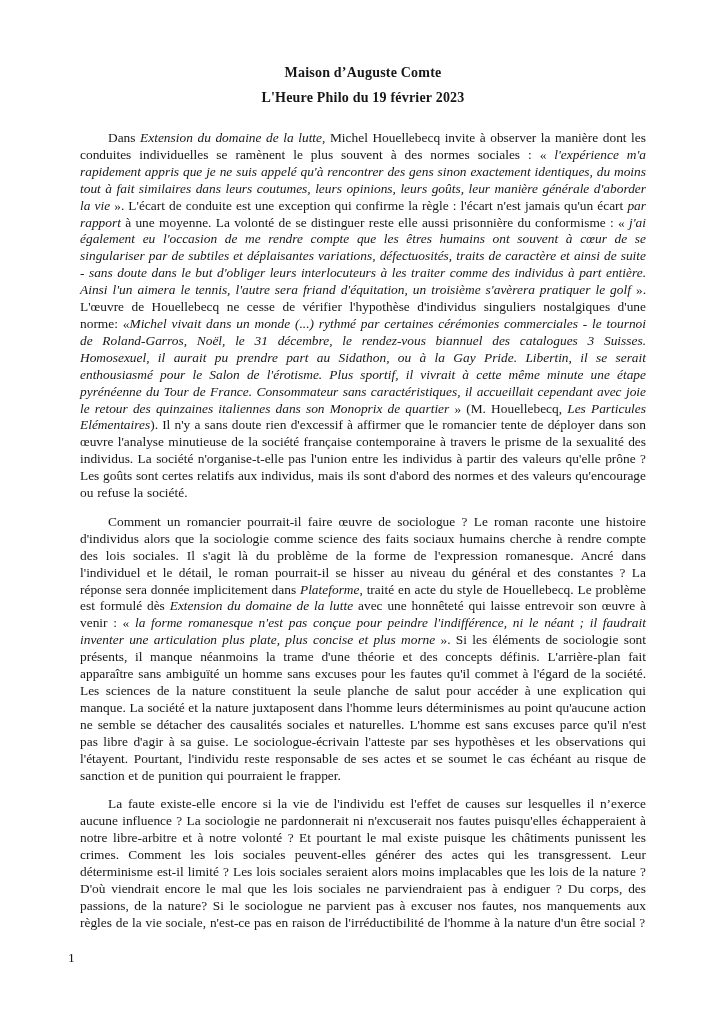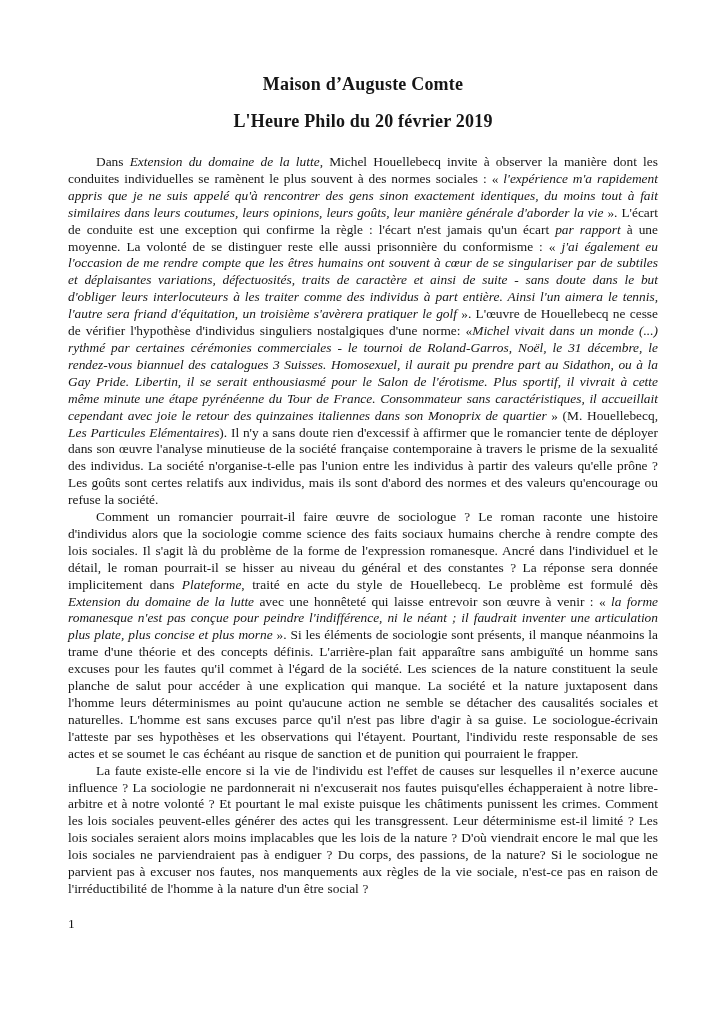--- a/index.html
+++ b/index.html
@@ -17,51 +17,51 @@
     padding: 60px 66px 0 68px;
     font-family: "Liberation Serif", "DejaVu Serif", serif;
     color: #161616;
     overflow: hidden;
   }
   .doc-header {
     text-align: center;
     margin: 0 0 20px 0;
   }
   .doc-header .title-line {
-    font-size: 18px;
+    font-size: 14px;
     font-weight: bold;
     line-height: 25px;
-    margin: 12px;
+    margin: 0;
     letter-spacing: 0.2px;
   }
   .doc-body {
     font-size: 13.4px;
     line-height: 16.9px;
     text-align: justify;
   }
   .doc-body p.para {
-    margin: 0;
+    margin: 12px;
     text-indent: 28px;
     word-spacing: 0.4px;
   }
   .doc-body .it {
     font-style: italic;
   }
   .doc-footer {
     margin-top: 18px;
     font-size: 13.5px;
   }
 </style>
 </head>
 <body>
 
 <div class="page">
   <header class="doc-header">
     <div class="title-line">Maison d’Auguste Comte</div>
-    <div class="title-line">L'Heure Philo du 20 février 2019</div>
+    <div class="title-line">L'Heure Philo du 19 février 2023</div>
   </header>
 
   <main class="doc-body" id="paragraphs">
       <p class="para"><span>Dans </span><span class="it">Extension du domaine de la lutte</span><span>, Michel Houellebecq invite à observer la manière dont les conduites individuelles se ramènent le plus souvent à des normes sociales : « </span><span class="it">l'expérience m'a rapidement appris que je ne suis appelé qu'à rencontrer des gens sinon exactement identiques, du moins tout à fait similaires dans leurs coutumes, leurs opinions, leurs goûts, leur manière générale d'aborder la vie</span><span> ». L'écart de conduite est une exception qui confirme la règle : l'écart n'est jamais qu'un écart </span><span class="it">par rapport</span><span> à une moyenne. La volonté de se distinguer reste elle aussi prisonnière du conformisme : « </span><span class="it">j'ai également eu l'occasion de me rendre compte que les êtres humains ont souvent à cœur de se singulariser par de subtiles et déplaisantes variations, défectuosités, traits de caractère et ainsi de suite - sans doute dans le but d'obliger leurs interlocuteurs à les traiter comme des individus à part entière. Ainsi l'un aimera le tennis, l'autre sera friand d'équitation, un troisième s'avèrera pratiquer le golf</span><span> ». L'œuvre de Houellebecq ne cesse de vérifier l'hypothèse d'individus singuliers nostalgiques d'une norme: «</span><span class="it">Michel vivait dans un monde (...) rythmé par certaines cérémonies commerciales - le tournoi de Roland-Garros, Noël, le 31 décembre, le rendez-vous biannuel des catalogues 3 Suisses. Homosexuel, il aurait pu prendre part au Sidathon, ou à la Gay Pride. Libertin, il se serait enthousiasmé pour le Salon de l'érotisme. Plus sportif, il vivrait à cette même minute une étape pyrénéenne du Tour de France. Consommateur sans caractéristiques, il accueillait cependant avec joie le retour des quinzaines italiennes dans son Monoprix de quartier</span><span> » (M. Houellebecq, </span><span class="it">Les Particules Elémentaires</span><span>). Il n'y a sans doute rien d'excessif à affirmer que le romancier tente de déployer dans son œuvre l'analyse minutieuse de la société française contemporaine à travers le prisme de la sexualité des individus. La société n'organise-t-elle pas l'union entre les individus à partir des valeurs qu'elle prône ? Les goûts sont certes relatifs aux individus, mais ils sont d'abord des normes et des valeurs qu'encourage ou refuse la société.</span></p>
       <p class="para"><span>Comment un romancier pourrait-il faire œuvre de sociologue ? Le roman raconte une histoire d'individus alors que la sociologie comme science des faits sociaux humains cherche à rendre compte des lois sociales. Il s'agit là du problème de la forme de l'expression romanesque. Ancré dans l'individuel et le détail, le roman pourrait-il se hisser au niveau du général et des constantes ? La réponse sera donnée implicitement dans </span><span class="it">Plateforme</span><span>, traité en acte du style de Houellebecq. Le problème est formulé dès </span><span class="it">Extension du domaine de la lutte</span><span> avec une honnêteté qui laisse entrevoir son œuvre à venir : « </span><span class="it">la forme romanesque n'est pas conçue pour peindre l'indifférence, ni le néant ; il faudrait inventer une articulation plus plate, plus concise et plus morne</span><span> ». Si les éléments de sociologie sont présents, il manque néanmoins la trame d'une théorie et des concepts définis. L'arrière-plan fait apparaître sans ambiguïté un homme sans excuses pour les fautes qu'il commet à l'égard de la société. Les sciences de la nature constituent la seule planche de salut pour accéder à une explication qui manque. La société et la nature juxtaposent dans l'homme leurs déterminismes au point qu'aucune action ne semble se détacher des causalités sociales et naturelles. L'homme est sans excuses parce qu'il n'est pas libre d'agir à sa guise. Le sociologue-écrivain l'atteste par ses hypothèses et les observations qui l'étayent. Pourtant, l'individu reste responsable de ses actes et se soumet le cas échéant au risque de sanction et de punition qui pourraient le frapper.</span></p>
       <p class="para"><span>La faute existe-elle encore si la vie de l'individu est l'effet de causes sur lesquelles il n’exerce aucune influence ? La sociologie ne pardonnerait ni n'excuserait nos fautes puisqu'elles échapperaient à notre libre-arbitre et à notre volonté ? Et pourtant le mal existe puisque les châtiments punissent les crimes. Comment les lois sociales peuvent-elles générer des actes qui les transgressent. Leur déterminisme est-il limité ? Les lois sociales seraient alors moins implacables que les lois de la nature ? D'où viendrait encore le mal que les lois sociales ne parviendraient pas à endiguer ? Du corps, des passions, de la nature? Si le sociologue ne parvient pas à excuser nos fautes, nos manquements aux règles de la vie sociale, n'est-ce pas en raison de l'irréductibilité de l'homme à la nature d'un être social ?</span></p>
     </main>
 
   <footer class="doc-footer">
     <span>1</span>

